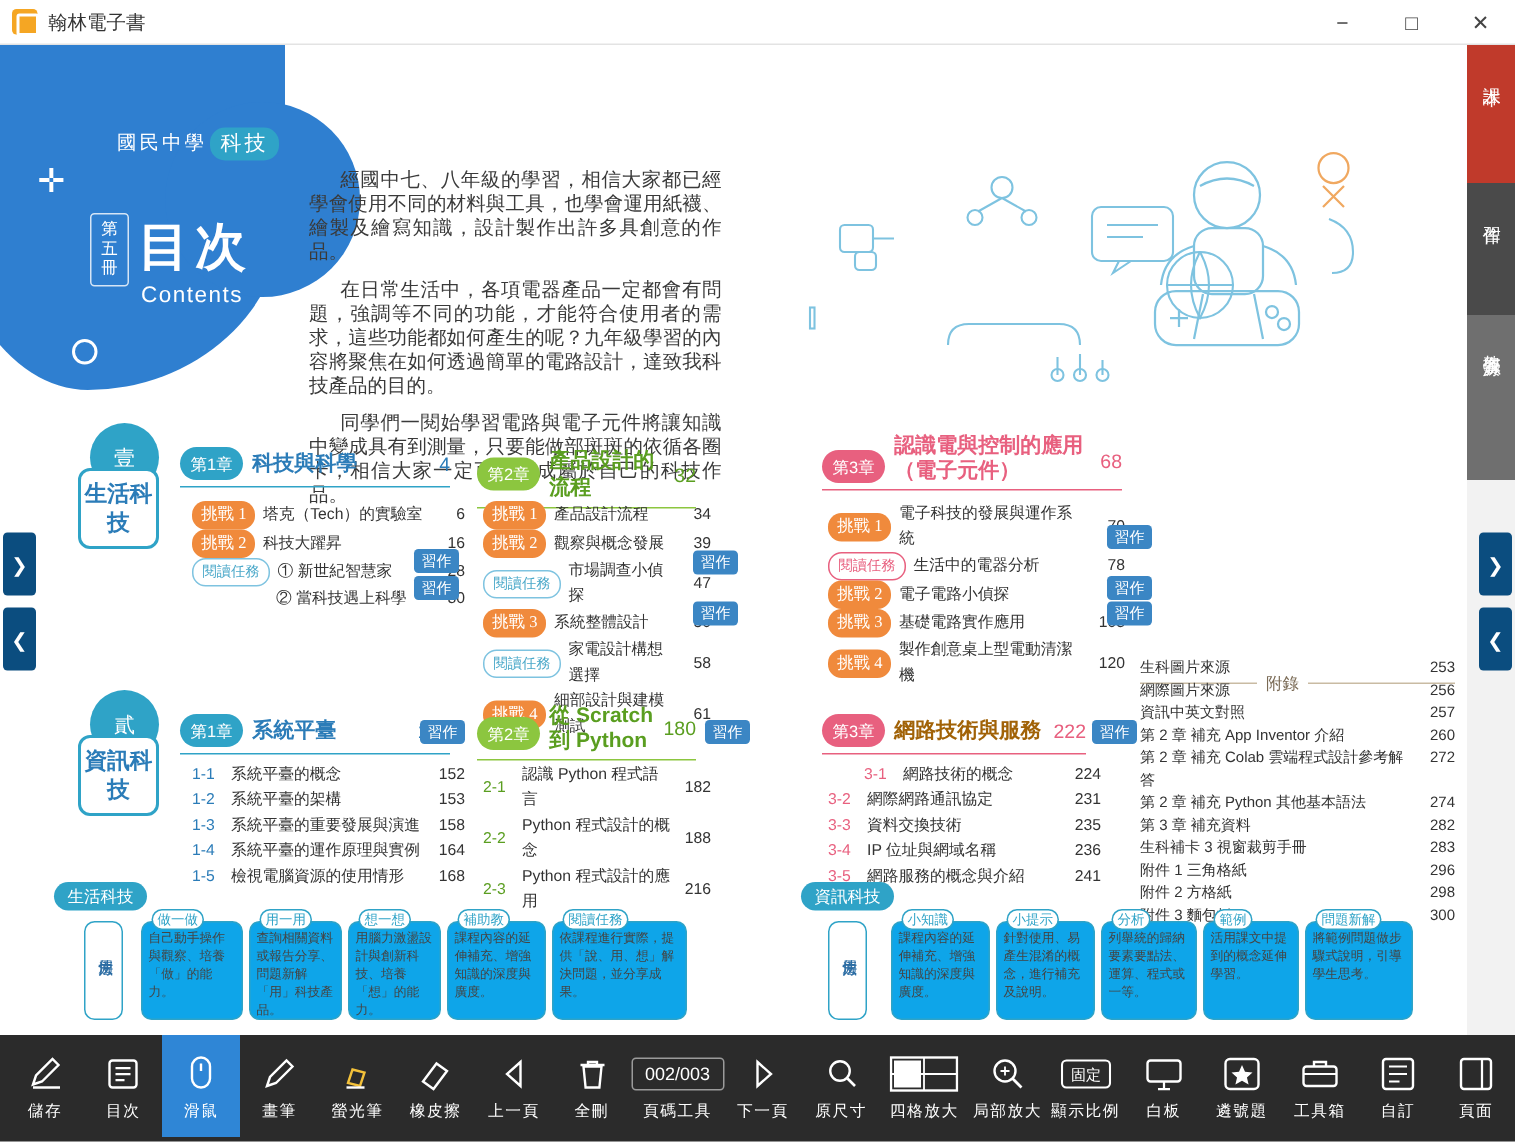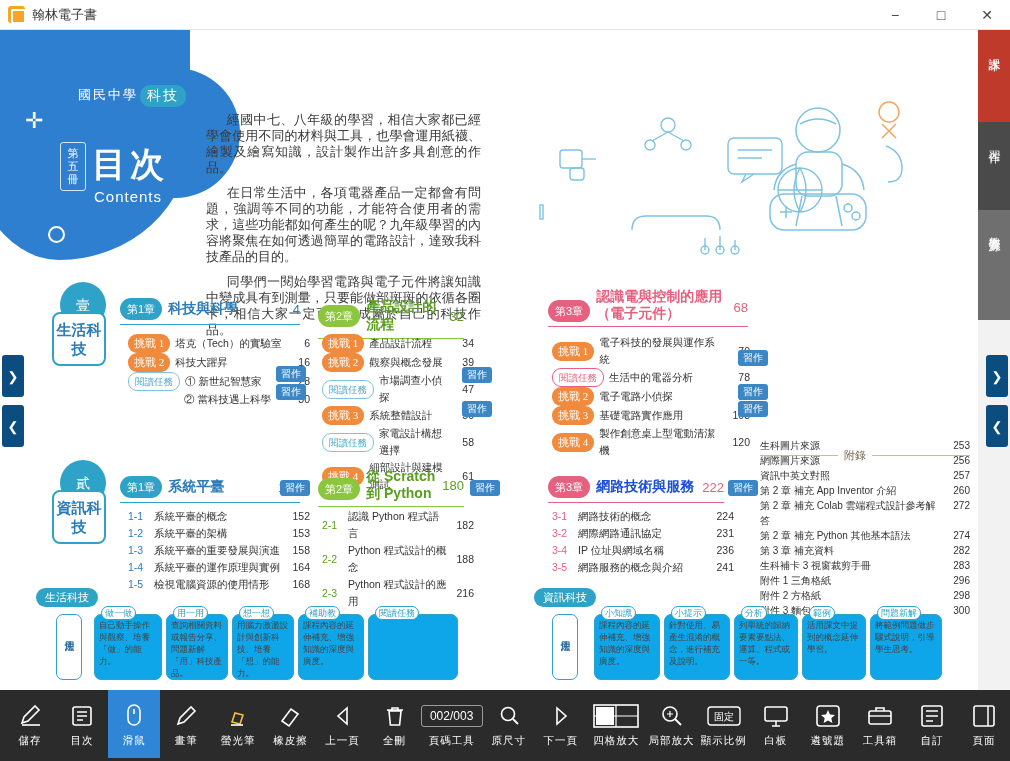--- a/index.html
+++ b/index.html
@@ -432,38 +432,43 @@
     <div class="row">
       <span style="width:26px;color:#5a9e20;">2-3</span>
       <span class="it">Python 程式設計的應用</span>
       <span class="pg">216</span>
     </div>
   </div>
 
   <div style="position:absolute;left:548px;top:446px;width:176px;">
     <div style="display:flex;align-items:center;gap:6px;">
       <span class="chap-pill" style="background:#e8607f;">第3章</span>
-      <span class="chap-name" style="color:#1d4ed8;">網路技術與服務</span>
+      <span class="chap-name" style="color:#a16207;">網路技術與服務</span>
       <span class="chap-page" style="margin-left:auto;color:#e8607f;">222</span>
     </div>
     <div class="rule" style="margin-top:4px;background:#e8607f;"></div>
   </div>
   <div style="position:absolute;left:728px;top:450px;" class="xizuo">習作</div>
   <div style="position:absolute;left:552px;top:478px;width:182px;">
     <div class="row">
-      <span style="width:26px;color:#e8607f;">3-1</span>
+      <span style="width:26px;color:#e8607f;margin-left:24px;">3-1</span>
       <span class="it">網路技術的概念</span>
       <span class="pg">224</span>
     </div>
     <div class="row">
       <span style="width:26px;color:#e8607f;">3-2</span>
       <span class="it">網際網路通訊協定</span>
       <span class="pg">231</span>
     </div>
     <div class="row">
+      <span style="width:26px;color:#e8607f;">3-3</span>
+      <span class="it">資料交換技術</span>
+      <span class="pg">235</span>
+    </div>
+    <div class="row">
       <span style="width:26px;color:#e8607f;">3-4</span>
       <span class="it">IP 位址與網域名稱</span>
       <span class="pg">236</span>
     </div>
     <div class="row">
       <span style="width:26px;color:#e8607f;">3-5</span>
       <span class="it">網路服務的概念與介紹</span>
       <span class="pg">241</span>
     </div>
   </div>
@@ -533,20 +538,21 @@
   <div class="legend-box" style="left:232px;top:584px;width:62px;height:66px;border-color:#2fa3c7;">
     <span class="legend-head" style="color:#2fa3c7;border-color:#2fa3c7;">想一想</span>
     <span>用腦力激盪設計與創新科技、培養「想」的能力。</span>
   </div>
   <div class="legend-box" style="left:298px;top:584px;width:66px;height:66px;border-color:#2fa3c7;">
     <span class="legend-head" style="color:#2fa3c7;border-color:#2fa3c7;">補助教</span>
     <span>課程內容的延伸補充、增強知識的深度與廣度。</span>
   </div>
   <div class="legend-box" style="left:368px;top:584px;width:90px;height:66px;border-color:#2fa3c7;">
     <span class="legend-head" style="color:#2fa3c7;border-color:#2fa3c7;">閱讀任務</span>
+    <span>依課程進行實際，提供「說、用、想」解決問題，並分享成果。</span>
   </div>
 
   <div class="legend-tag" style="left:534px;top:558px;background:#2fa3c7;">資訊科技</div>
   <div class="legend-vert" style="left:552px;top:584px;width:26px;height:66px;">
     <span style="writing-mode:vertical-rl;">使用方法</span>
   </div>
   <div class="legend-box" style="left:594px;top:584px;width:66px;height:66px;border-color:#2fa3c7;">
     <span class="legend-head" style="color:#2fa3c7;border-color:#2fa3c7;">小知識</span>
     <span>課程內容的延伸補充、增強知識的深度與廣度。</span>
   </div>
@@ -661,34 +667,34 @@
   <div class="tool wide">
     <div class="ic">
       <div id="pagebox">002/003</div>
     </div>
     <div class="tl">頁碼工具</div>
   </div>
 
   <div class="tool">
     <div class="ic">
       <svg width="24" height="24" viewBox="0 0 24 24">
+          <path d="M8 4 L17 12 l-9 8 Z" fill="none" stroke="#fff" stroke-width="1.6"></path>
+        </svg>
+    </div>
+    <div class="tl">下一頁</div>
+  </div>
+
+  <div class="tool">
+    <div class="ic">
+      <svg width="24" height="24" viewBox="0 0 24 24">
           <circle cx="11" cy="10" r="6.5" fill="none" stroke="#fff" stroke-width="1.6"></circle>
           <path d="M16 15 l5 5" stroke="#fff" stroke-width="1.8"></path>
         </svg>
     </div>
     <div class="tl">原尺寸</div>
-  </div>
-
-  <div class="tool">
-    <div class="ic">
-      <svg width="24" height="24" viewBox="0 0 24 24">
-          <path d="M8 4 L17 12 l-9 8 Z" fill="none" stroke="#fff" stroke-width="1.6"></path>
-        </svg>
-    </div>
-    <div class="tl">下一頁</div>
   </div>
 
   <div class="tool wide">
     <div class="ic">
       <svg width="46" height="26" viewBox="0 0 46 26">
           <rect x="1" y="2" width="44" height="22" fill="none" stroke="#fff" stroke-width="1.6"></rect>
           <rect x="3" y="4" width="18" height="18" fill="#fff"></rect>
           <path d="M23 2v22 M1 13h44" stroke="#fff" stroke-width="1.2"></path>
         </svg>
     </div>

